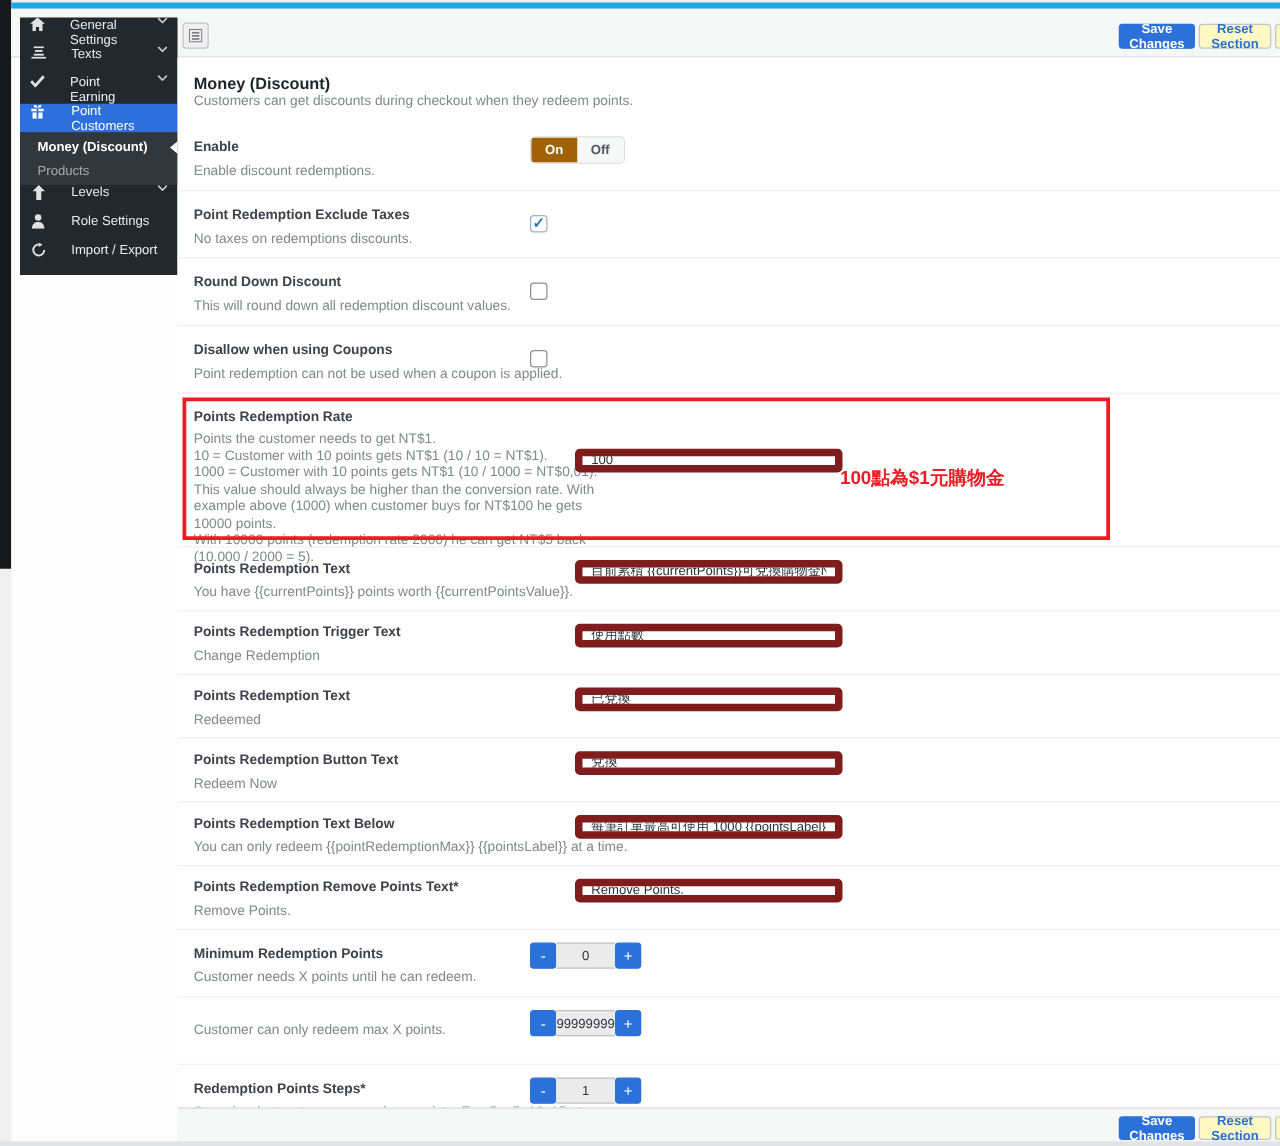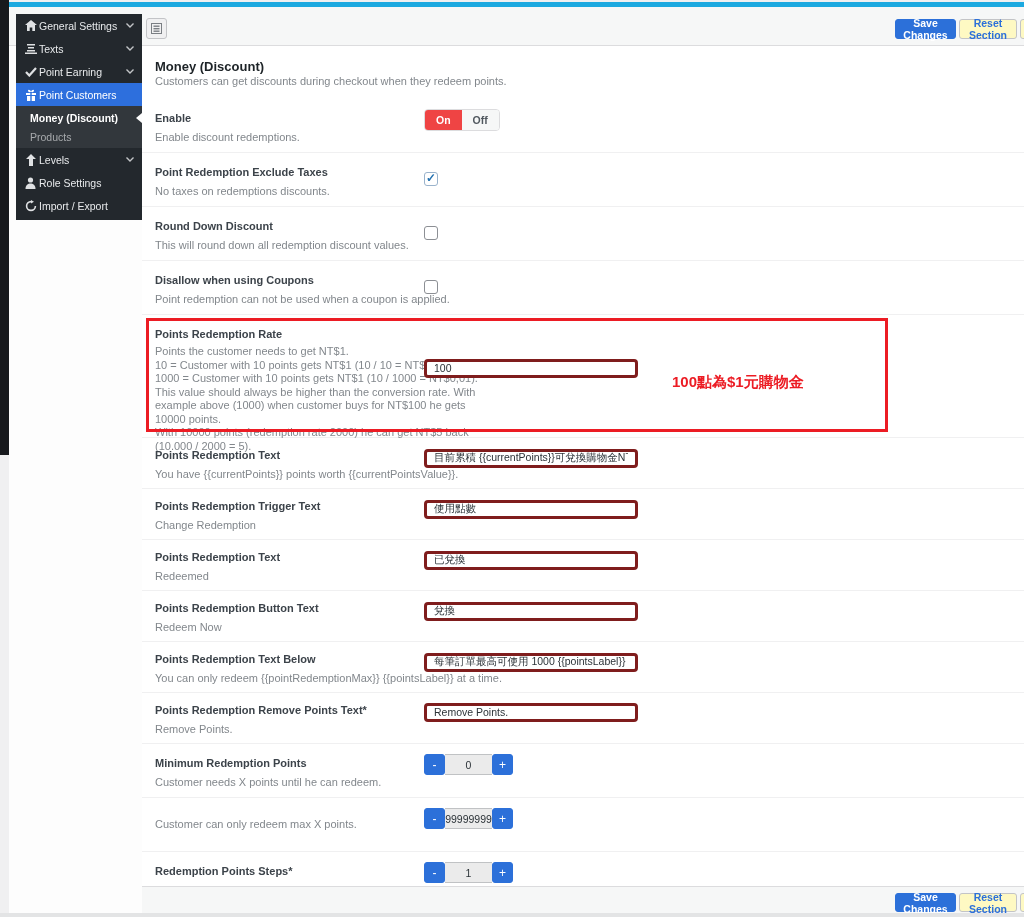--- a/index.html
+++ b/index.html
@@ -16,21 +16,21 @@
     border-radius:3px; cursor:pointer; font-family:"Liberation Sans",sans-serif; }
   .btn-primary { background:#2c70d9; color:#fff; border:1px solid #2c70d9; }
   .btn-secondary { background:#fef9c3; color:#2c70d9; border:1px solid #c3c4c7; }
 
   .menu-toggle { position:absolute; left:146px; top:18px; width:21px; height:21px;
     background:#f0f0f1; border:1px solid #c3c4c7; border-radius:3px;
     display:flex; align-items:center; justify-content:center; cursor:pointer; }
 
   
   .sidebar { position:absolute; left:16px; top:14px; width:126px; background:#23282d; padding-bottom:3px; }
-  .side-item { height:23px; display:flex; align-items:center; gap:2px; padding:0 8px;
+  .side-item { height:23px; display:flex; gap:20px; padding:0 8px;
     color:#e8eaec; font-size:10.5px; cursor:pointer; }
   .side-item .ic { width:13px; display:flex; justify-content:center; }
   .side-item .chev { margin-left:auto; opacity:.85; display:flex; }
   .side-item.active { background:#2d6fdd; color:#fff; }
   .submenu { background:#32373c; padding:2px 0; }
   .sub-item { position:relative; height:19px; display:flex; align-items:center;
     padding:0 8px 0 14px; font-size:10.5px; color:#a7aaad; cursor:pointer; }
   .sub-item.current { color:#fff; font-weight:bold; }
   .sub-item.current .notch { position:absolute; right:0; top:50%; margin-top:-5px;
     width:0; height:0; border-top:5px solid transparent; border-bottom:5px solid transparent;
@@ -46,34 +46,34 @@
   .row.text-row { height:51px; padding-top:11px; }
   .row.rate-row { height:123px; }
   .row .lbl { font-size:11px; font-weight:bold; color:#3c434a; }
   .row .dsc { margin-top:7px; font-size:11px; color:#82878c; line-height:13px; }
   .row .dsc-lines { margin-top:5px; width:340px; font-size:11px; color:#82878c; line-height:13.5px; }
   .control { position:absolute; left:282px; }
 
   
   .toggle { display:inline-flex; border:1px solid #dcdcde; border-radius:4px; overflow:hidden; }
   .tg { padding:4px 11px; font-size:10.5px; font-weight:bold; cursor:pointer; }
-  .tg.on { background:#ef4444; color:#fff; }
+  .tg.on { background:#a16207; color:#fff; }
   .tg.off { background:#f6f7f7; color:#50575e; }
 
   
   .cb { width:14px; height:14px; border:1px solid #8c8f94; border-radius:3px; background:#fff;
     position:relative; cursor:pointer; }
   .cb.checked { border-color:#9ab3cc; }
   .cb.checked::after { content:"\2713"; position:absolute; left:1px; top:-2px;
     color:#2271b1; font-size:12px; font-weight:bold; }
 
   
-  .tin { width:214px; height:19px; border:3px solid #7f1d1d; border-radius:4px;
+  .tin { width:214px; height:19px; border:6px solid #7f1d1d; border-radius:4px;
     font-size:10.5px; color:#2c3338; padding:0 7px; background:#fff;
-    font-family:"Liberation Sans",sans-serif; white-space:nowrap; overflow:hidden; }
+    font-family:"Liberation Sans",sans-serif; white-space:nowrap; overflow:hidden;margin-left:36px; }
 
   
   .stepper { display:inline-flex; align-items:stretch; height:21px; }
   .st-btn { width:21px; background:#2c70d9; color:#fff; border:1px solid #2c70d9; border-radius:3px;
     display:flex; align-items:center; justify-content:center; font-size:12px; cursor:pointer; }
   .st-val { width:47px; background:#ebebeb; border:1px solid #c0c2c4; border-left:none; border-right:none;
     display:flex; align-items:center; justify-content:center; font-size:10.5px; color:#2c3338; overflow:hidden; }
 
   
   .red-overlay { position:absolute; left:4px; top:3px; width:742px; height:114px;

